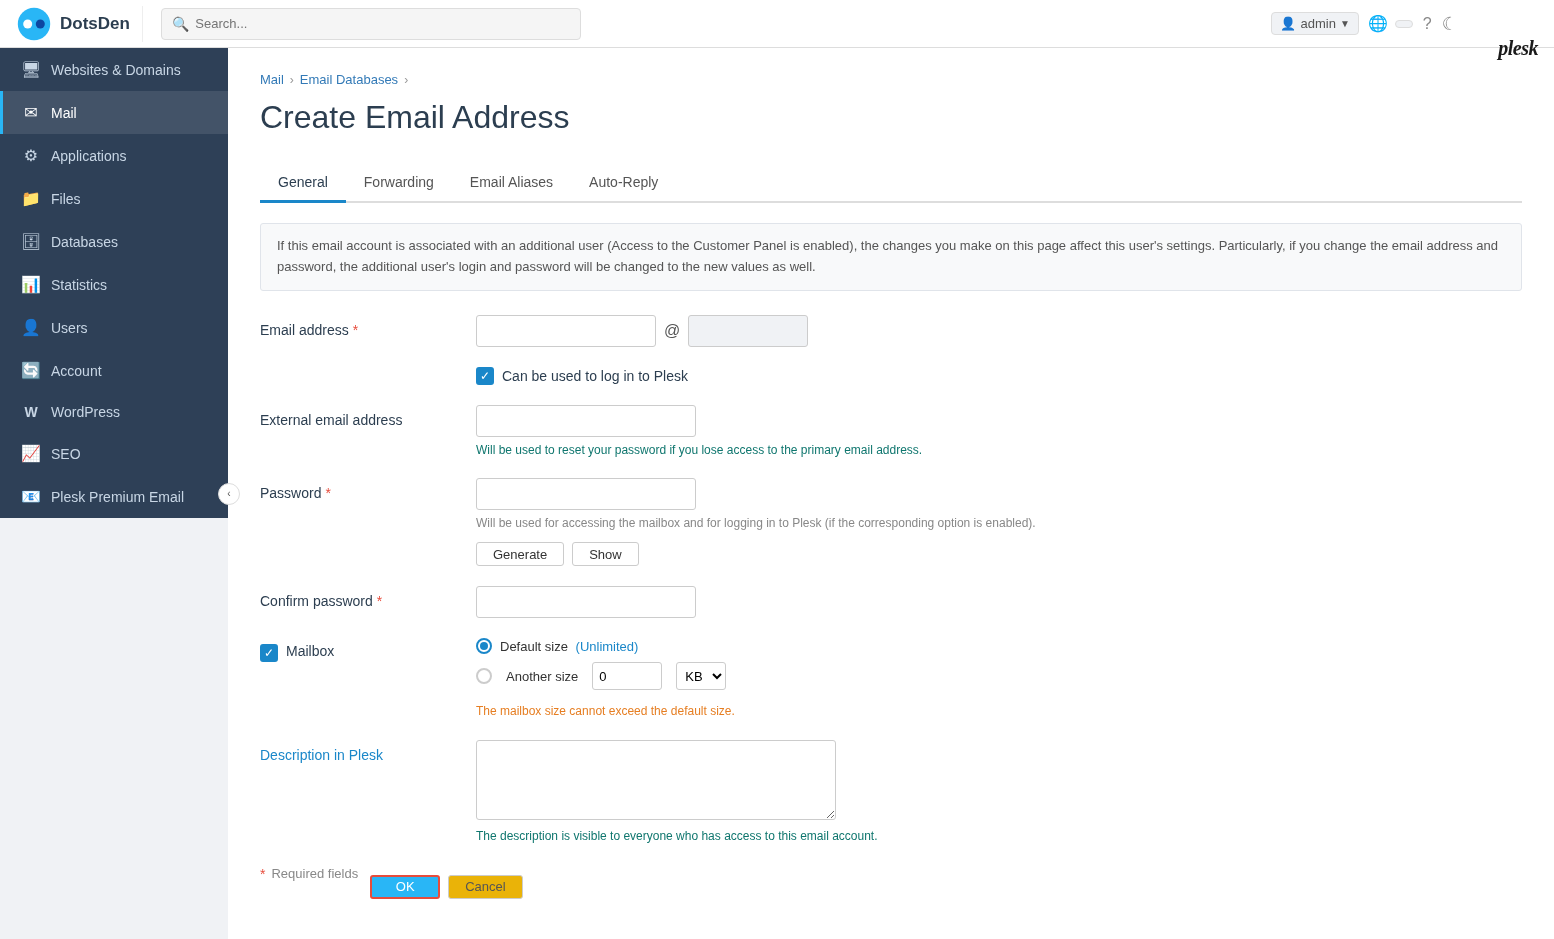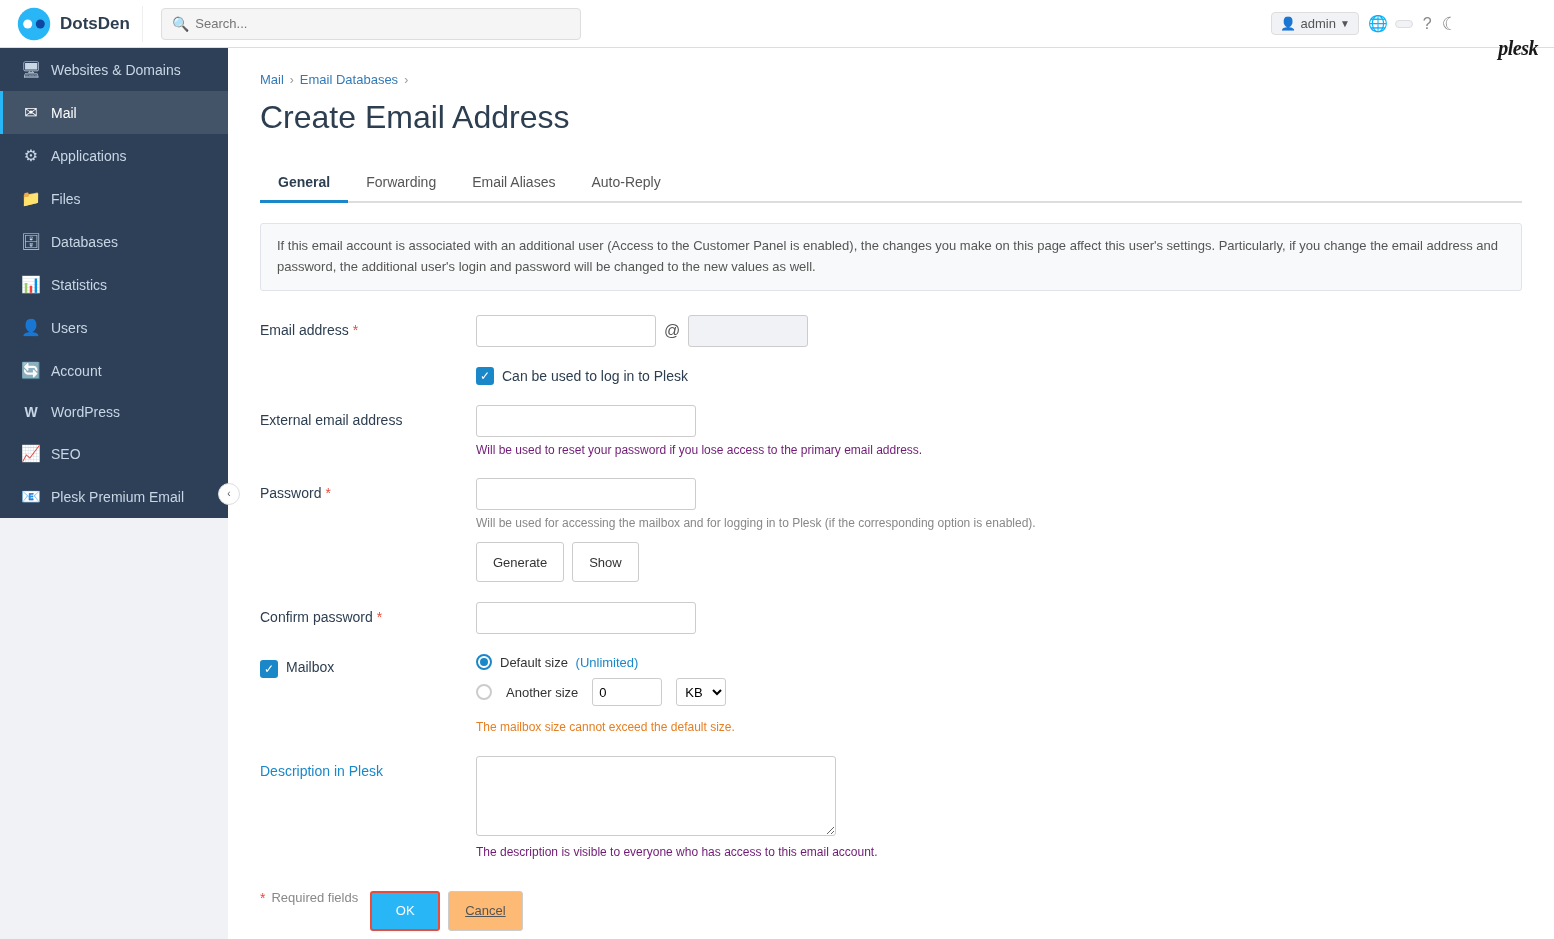--- a/index.html
+++ b/index.html
@@ -206,21 +206,21 @@
       padding: 10px 18px;
       cursor: pointer;
       font-size: 14px;
       color: #555;
       border-bottom: 3px solid transparent;
       margin-bottom: -2px;
     }
     .tab.active {
       color: #2c3e50;
       border-bottom-color: #1a87c9;
-      font-weight: 700;
+      font-weight: 400;
     }
 
     
     .info-box {
       background: #f8f9fa;
       border: 1px solid #e0e4ea;
       border-radius: 3px;
       padding: 12px 16px;
       font-size: 13px;
       color: #555;
@@ -268,21 +268,21 @@
       padding: 0 10px;
       height: 32px;
       display: flex;
       align-items: center;
       font-size: 13px;
       color: #888;
       min-width: 120px;
     }
     .hint-text {
       font-size: 12px;
-      color: #701a75;
+      color: #0f766e;
       margin-top: 5px;
       line-height: 1.4;
     }
 
     
     .checkbox-row {
       display: flex;
       align-items: center;
       gap: 8px;
       margin-bottom: 20px;
@@ -312,21 +312,21 @@
       line-height: 1.4;
     }
 
     
     .btn-row {
       display: flex;
       gap: 8px;
       margin-top: 10px;
     }
     .btn {
-      height: 40px;
+      height: 24px;
       padding: 0 16px;
       border-radius: 3px;
       font-size: 13px;
       cursor: pointer;
       border: 1px solid;
       display: inline-flex;
       align-items: center;
       justify-content: center;
     }
     .btn-default {
@@ -335,25 +335,24 @@
       color: #333;
     }
     .btn-ok {
       background: #29b6f6;
       border: 2px solid #e74c3c;
       color: #fff;
       font-weight: 500;
       min-width: 70px;
     }
     .btn-cancel-main {
-      background: #fdba74;
+      background: #eab308;
       border-color: #ccc;
       color: #555;
       min-width: 70px;
-      text-decoration: underline;
     }
 
     
     .radio-group { display: flex; flex-direction: column; gap: 8px; }
     .radio-row { display: flex; align-items: center; gap: 8px; }
     .radio-custom {
       width: 16px; height: 16px;
       border-radius: 50%;
       border: 2px solid #ccc;
       display: flex; align-items: center; justify-content: center;

